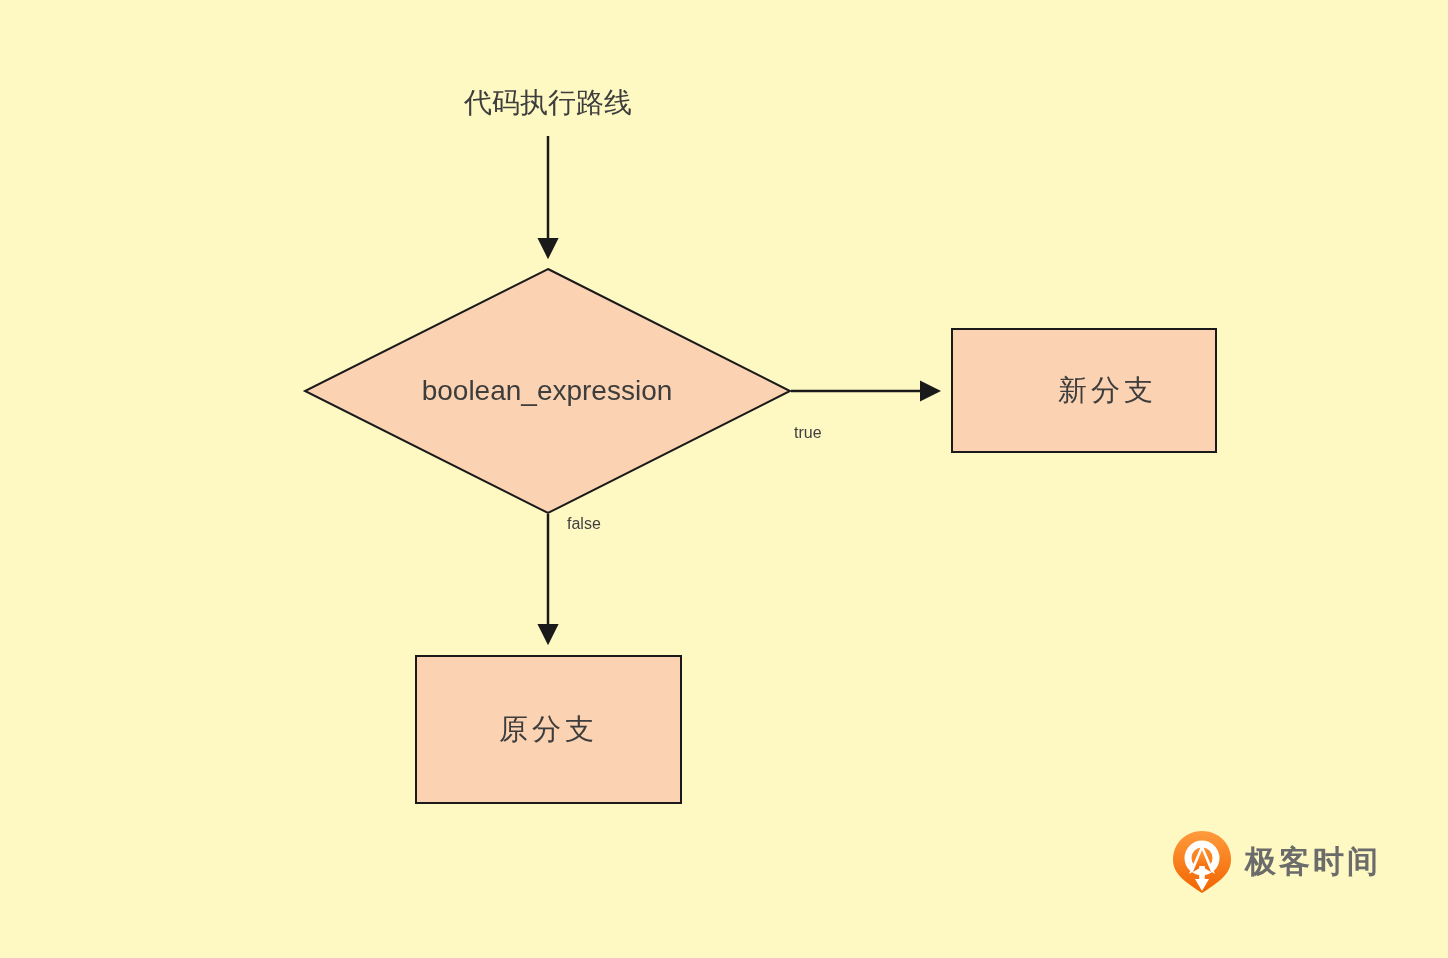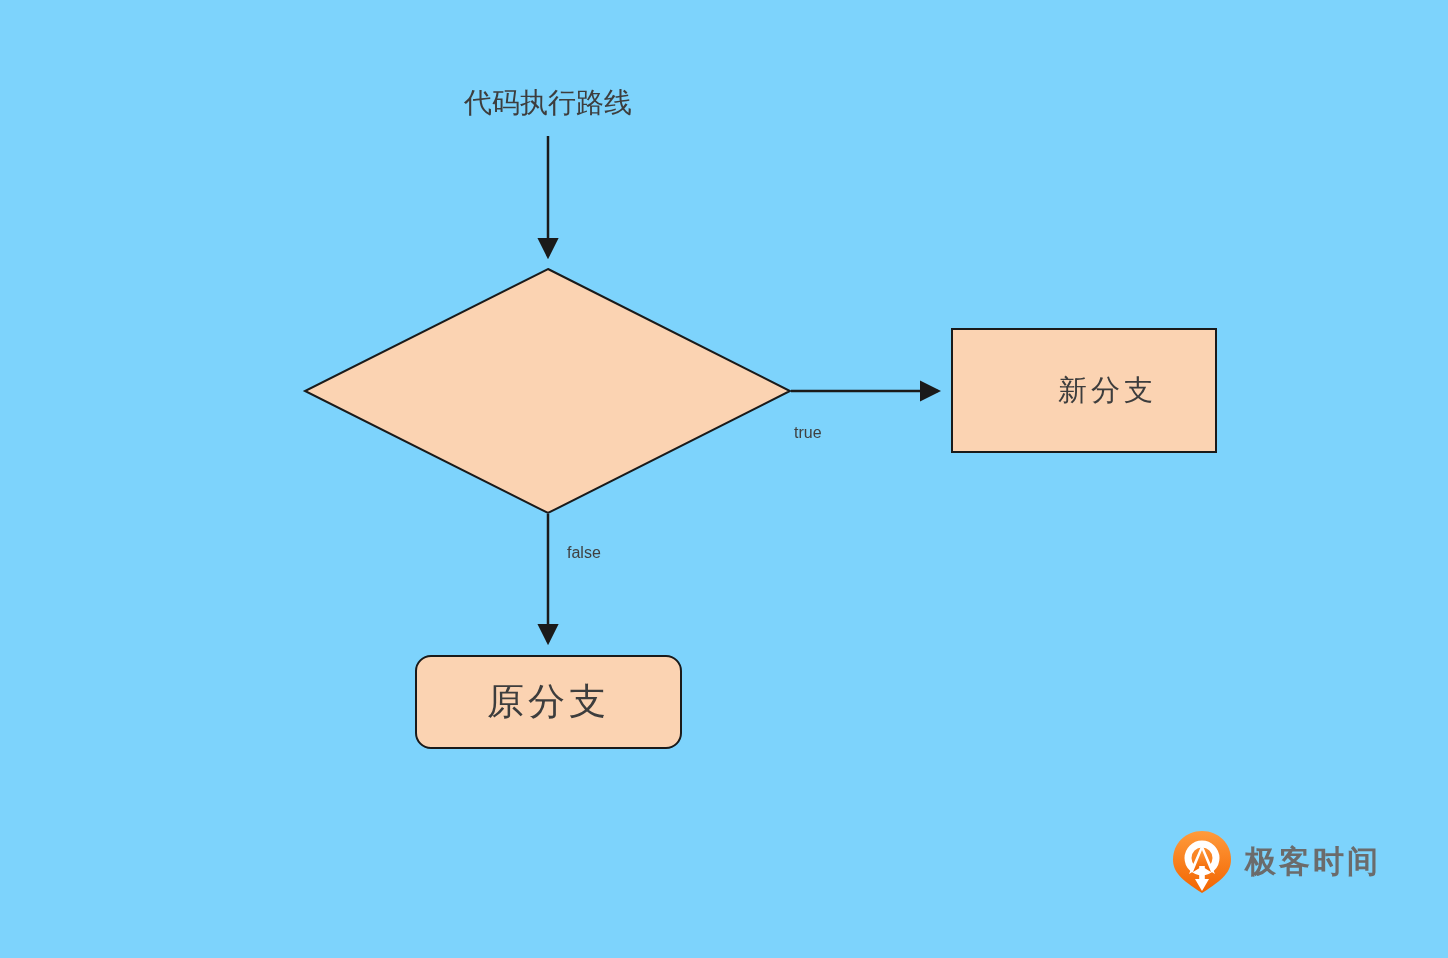--- a/index.html
+++ b/index.html
@@ -5,21 +5,21 @@
   html, body {
     margin: 0;
     padding: 0;
     background: #ffffff;
     font-family: "Liberation Sans", "DejaVu Sans", sans-serif;
   }
   .canvas {
     position: relative;
     width: 1448px;
     height: 958px;
-    background: #7dd3fc;
+    background: #fef9c3;
     overflow: hidden;
   }
   .wires {
     position: absolute;
     inset: 0;
     width: 1448px;
     height: 958px;
   }
   .flow-label {
     position: absolute;
@@ -31,21 +31,21 @@
     top: 84px;
     width: 348px;
     text-align: center;
     font-size: 28px;
   }
   .edge-label {
     font-size: 16px;
     color: #404040;
   }
   .true-label  { left: 794px; top: 424px; }
-  .false-label { left: 567px; top: 544px; }
+  .false-label { left: 567px; top: 515px; }
   .node {
     position: absolute;
     background: #fbd3b2;
     border: 2px solid #1a1a1a;
     display: flex;
     align-items: center;
     justify-content: center;
     color: #3d3d3d;
     box-sizing: border-box;
   }
@@ -68,24 +68,23 @@
     width: 266px;
     height: 125px;
     font-size: 29px;
     letter-spacing: 4px;
     padding-left: 47px;
   }
   .box-original {
     left: 415px;
     top: 655px;
     width: 267px;
-    height: 94px;
-    font-size: 37px;
+    height: 149px;
+    font-size: 29px;
     letter-spacing: 4px;
-    border-radius: 16px;
   }
   .brand {
     position: absolute;
     left: 1171px;
     top: 830px;
     display: flex;
     align-items: center;
   }
   .brand-icon {
     width: 62px;
@@ -121,20 +120,21 @@
 
     <polygon points="548,269 790,391 548,513 305,391" fill="#fbd3b2" stroke="#1a1a1a" stroke-width="2"></polygon>
 
     <line x1="791" y1="391" x2="938" y2="391" stroke="#1a1a1a" stroke-width="2.5" marker-end="url(#arrowhead)"></line>
 
     <line x1="548" y1="514" x2="548" y2="642" stroke="#1a1a1a" stroke-width="2.5" marker-end="url(#arrowhead)"></line>
   </svg>
 
   <div class="flow-label title-label">代码执行路线</div>
 
+  <div class="decision-area">boolean_expression</div>
 
   <div class="flow-label edge-label true-label">true</div>
 
   <div class="flow-label edge-label false-label">false</div>
 
   <div class="node box-new">新分支</div>
 
   <div class="node box-original">原分支</div>
 
   <div class="brand">

